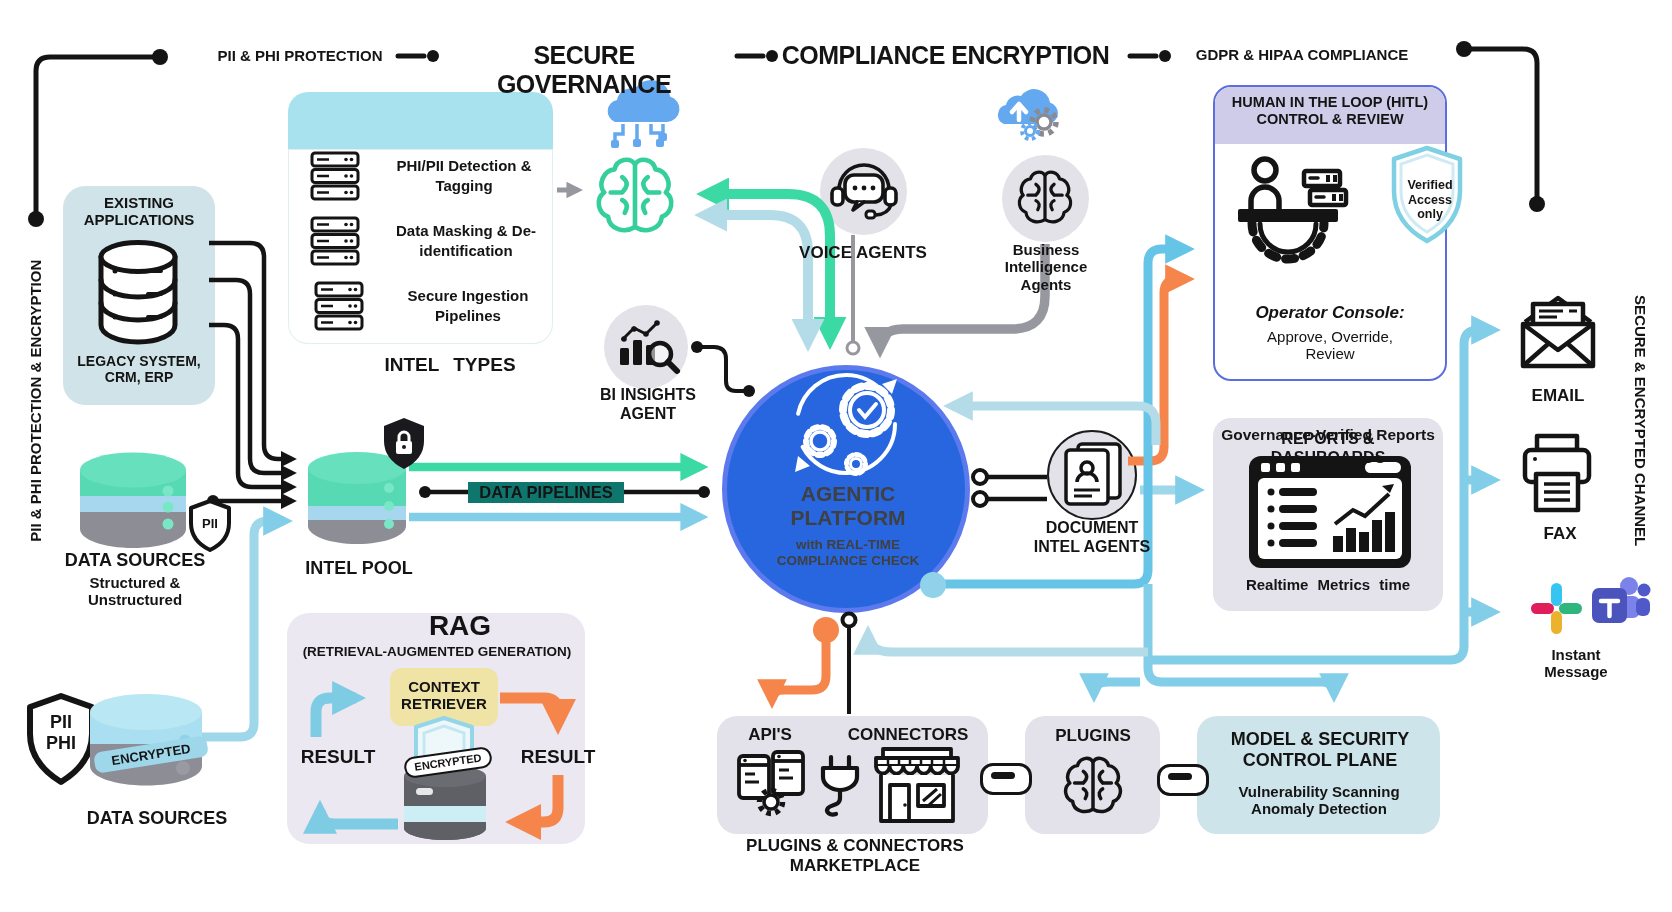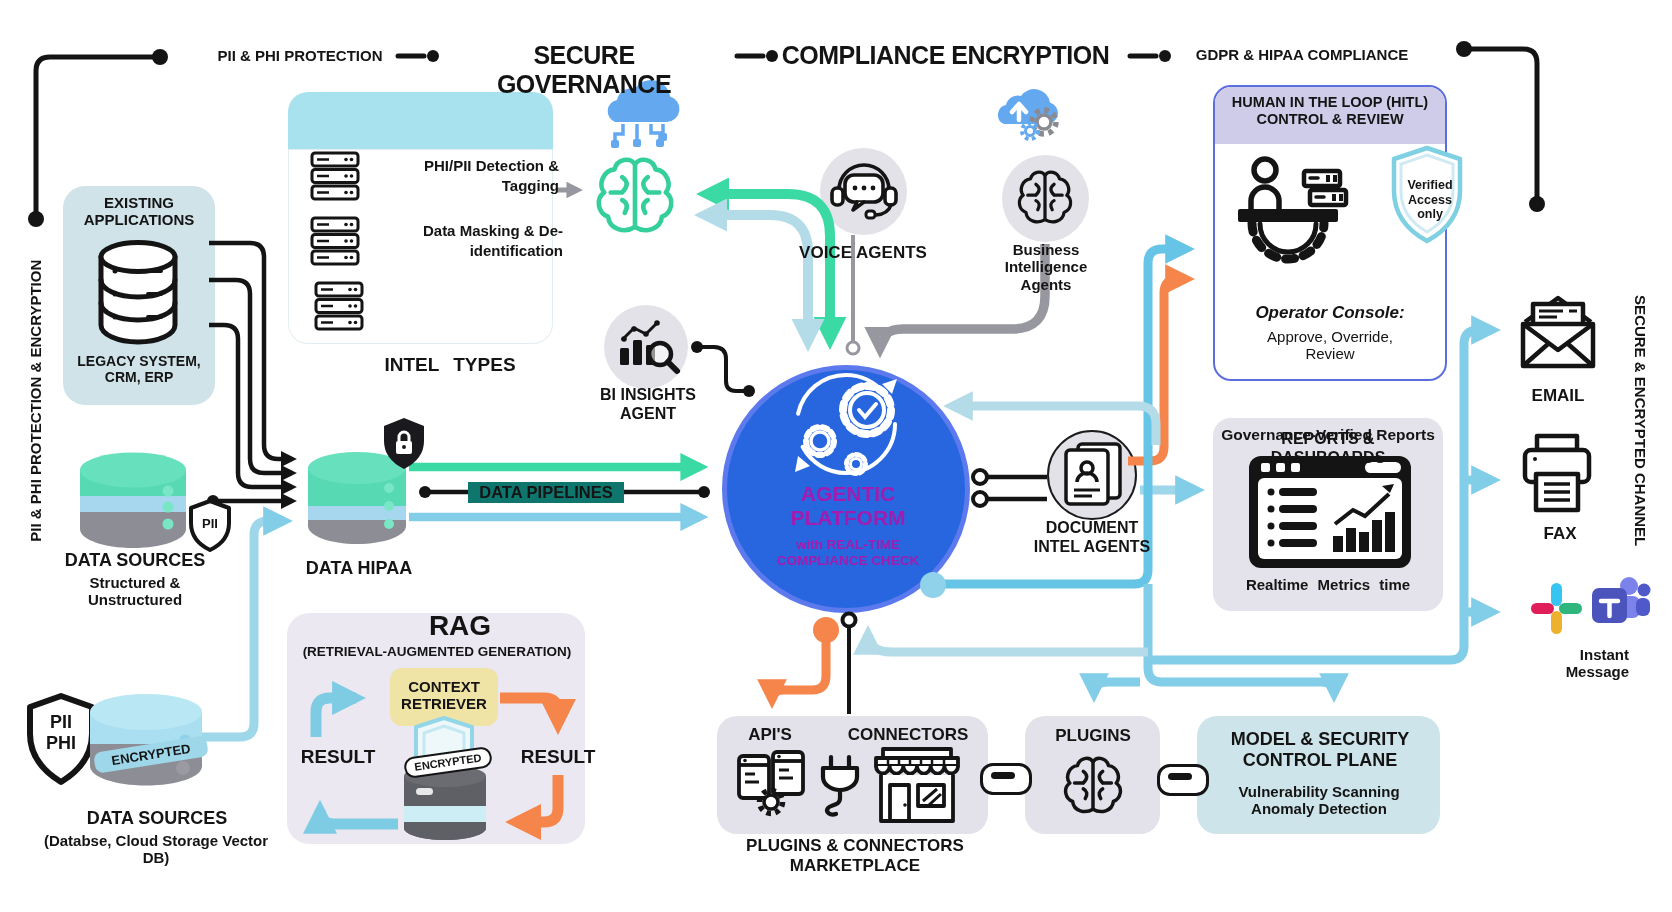--- a/index.html
+++ b/index.html
@@ -1,21 +1,21 @@
 <!DOCTYPE html>
 <html><head>
 <meta charset="utf-8">
 <style>
   html,body{margin:0;padding:0;background:#fff;}
   .canvas{position:relative;width:1672px;height:912px;background:#fff;overflow:hidden;
           font-family:"Liberation Sans",sans-serif;color:#141414;}
   .box{position:absolute;box-sizing:border-box;}
   .t{position:absolute;font-weight:700;text-align:center;line-height:1.16;color:#141414;white-space:normal;}
-  .tl{text-align:right;margin-left:9px;}
-  .w{color:#a21caf;}
+  .tl{text-align:center;}
+  .w{color:#404040;}
   .circle{position:absolute;border-radius:50%;}
   svg.layer{position:absolute;left:0;top:0;z-index:3;}
   .boxes{z-index:1;}
   .txt{z-index:5;}
   .vert{transform:rotate(-90deg);transform-origin:center;}
   .vert2{transform:rotate(90deg);transform-origin:center;}
   .stamp{border:2.5px solid #141414;border-radius:10px;background:#fff;transform:rotate(-8deg);}
   .band{background:#9ed7ea;border-radius:8px;transform:rotate(-9deg);}
   .pill{position:absolute;width:46px;height:26px;border:3.5px solid #141414;border-radius:13px;background:#fff;z-index:4;}
   .pill i{position:absolute;left:8px;top:6px;width:24px;height:7px;background:#141414;border-radius:4px;display:block;}
@@ -489,25 +489,26 @@
   <div class="t txt vert" style="left:-124px;top:392px;width:320px;font-size:15px;">PII &amp; PHI PROTECTION &amp; ENCRYPTION</div>
   <div class="t txt vert2" style="left:1480px;top:412px;width:320px;font-size:15px;">SECURE &amp; ENCRYPTED CHANNEL</div>
 
   <div class="t txt" style="left:71px;top:194px;width:136px;font-size:15px;">EXISTING APPLICATIONS</div>
   <div class="t txt" style="left:68px;top:353px;width:142px;font-size:14px;">LEGACY SYSTEM, CRM, ERP</div>
 
   <div class="t txt" style="left:194px;top:516px;width:32px;font-size:13px;">PII</div>
   <div class="t txt" style="left:55px;top:550px;width:160px;font-size:18px;">DATA SOURCES</div>
   <div class="t txt" style="left:65px;top:574px;width:140px;font-size:15px;">Structured &amp; Unstructured</div>
 
-  <div class="t txt" style="left:293px;top:558px;width:132px;font-size:18px;">DATA HIPAA</div>
+  <div class="t txt" style="left:293px;top:558px;width:132px;font-size:18px;">INTEL POOL</div>
   <div class="t txt" style="left:468px;top:482px;width:156px;font-size:16.5px;background:#0f766e;padding:1px 0;">DATA PIPELINES</div>
 
   <div class="t txt tl" style="left:378px;top:156px;width:172px;font-size:15px;line-height:1.3;">PHI/PII Detection &amp; Tagging</div>
   <div class="t txt tl" style="left:378px;top:221px;width:176px;font-size:15px;line-height:1.3;">Data Masking &amp; De-identification</div>
+  <div class="t txt tl" style="left:382px;top:286px;width:172px;font-size:15px;line-height:1.3;">Secure Ingestion Pipelines</div>
   <div class="t txt" style="left:355px;top:354px;width:190px;font-size:19px;word-spacing:9px;">INTEL TYPES</div>
 
   <div class="t txt" style="left:593px;top:386px;width:110px;font-size:16px;">BI INSIGHTS AGENT</div>
   <div class="t txt" style="left:788px;top:243px;width:150px;font-size:17px;">VOICE AGENTS</div>
   <div class="t txt" style="left:987px;top:241px;width:118px;font-size:15px;">Business Intelligence Agents</div>
   <div class="t txt" style="left:1022px;top:519px;width:140px;font-size:16px;">DOCUMENT INTEL AGENTS</div>
 
   <div class="t txt w" style="left:770px;top:482px;width:156px;font-size:21px;">AGENTIC PLATFORM</div>
   <div class="t txt w" style="left:757px;top:537px;width:182px;font-size:13.5px;">with REAL-TIME COMPLIANCE CHECK</div>
 
@@ -527,21 +528,20 @@
   <div class="t txt" style="left:380px;top:610px;width:160px;font-size:28px;">RAG</div>
   <div class="t txt" style="left:292px;top:644px;width:290px;font-size:13.5px;">(RETRIEVAL-AUGMENTED GENERATION)</div>
   <div class="t txt" style="left:394px;top:678px;width:100px;font-size:15px;">CONTEXT RETRIEVER</div>
   <div class="t txt" style="left:292px;top:746px;width:92px;font-size:19px;">RESULT</div>
   <div class="t txt" style="left:512px;top:746px;width:92px;font-size:19px;">RESULT</div>
   <div class="t txt stamp" style="left:404px;top:752px;width:84px;font-size:11px;padding:2px 0;">ENCRYPTED</div>
 
   <div class="t txt" style="left:36px;top:712px;width:50px;font-size:18px;">PII PHI</div>
   <div class="t txt band" style="left:94px;top:744px;width:114px;font-size:13px;padding:3px 0;">ENCRYPTED</div>
   <div class="t txt" style="left:72px;top:808px;width:170px;font-size:18px;">DATA SOURCES</div>
-  <div class="t txt" style="left:36px;top:832px;width:240px;font-size:15px;">(Databse, Cloud Storage Vector DB)</div>
 
   <div class="t txt" style="left:728px;top:725px;width:84px;font-size:17px;">API'S</div>
   <div class="t txt" style="left:834px;top:725px;width:148px;font-size:17px;">CONNECTORS</div>
   <div class="t txt" style="left:1040px;top:726px;width:106px;font-size:17px;">PLUGINS</div>
   <div class="t txt" style="left:740px;top:836px;width:230px;font-size:17px;">PLUGINS &amp; CONNECTORS MARKETPLACE</div>
 
   <div class="t txt" style="left:1207px;top:729px;width:226px;font-size:18px;">MODEL &amp; SECURITY CONTROL PLANE</div>
   <div class="t txt" style="left:1208px;top:783px;width:222px;font-size:15px;">Vulnerability Scanning Anomaly Detection</div>
 
 </div>

